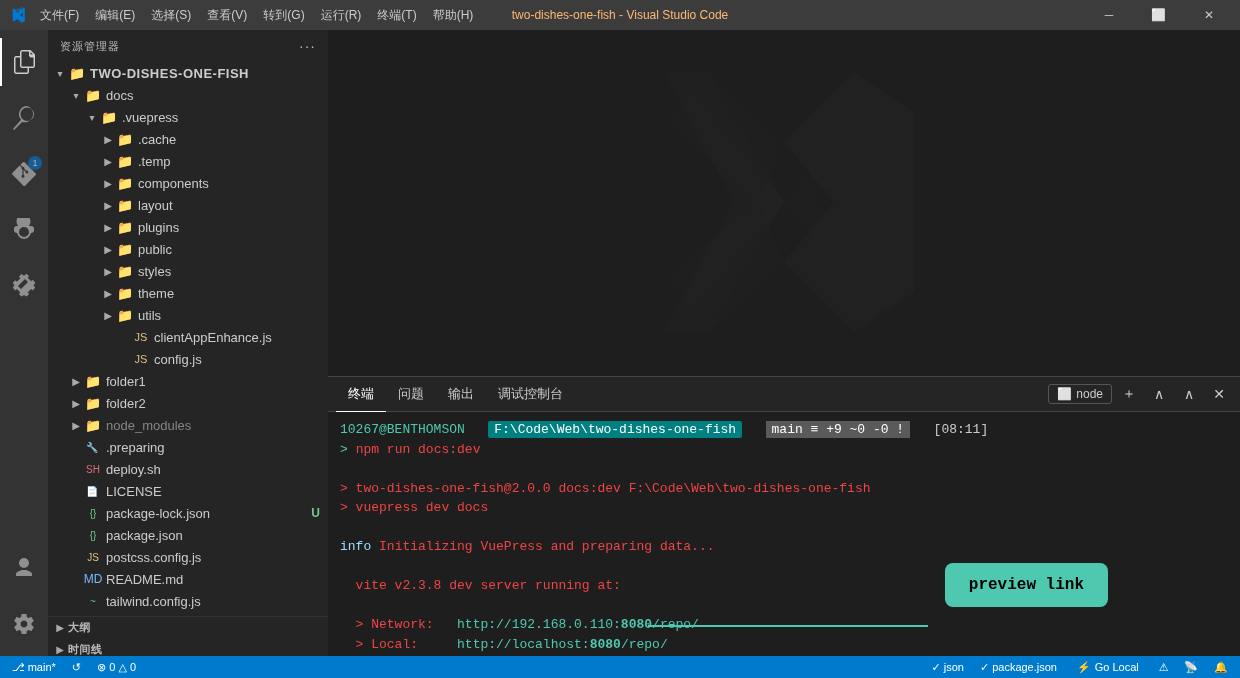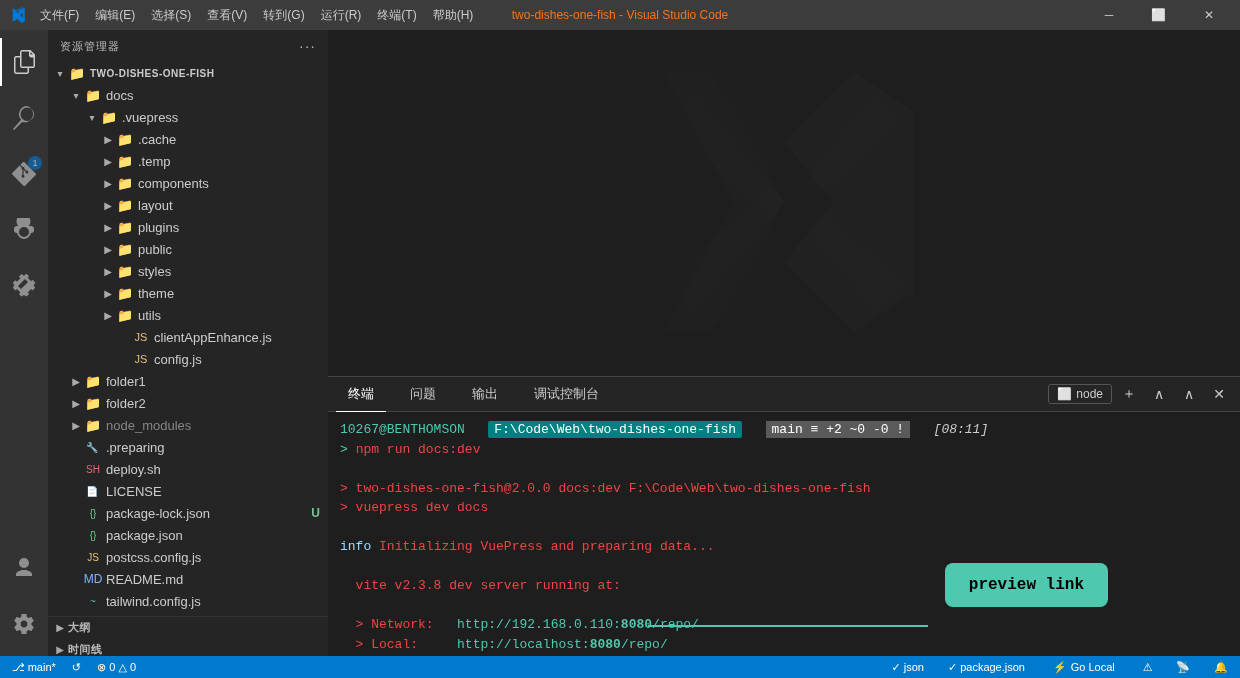--- a/index.html
+++ b/index.html
@@ -39,21 +39,21 @@
     .title-bar-menu span {
       color: #ccc;
       font-size: 12px;
       padding: 2px 6px;
       cursor: pointer;
     }
     .title-bar-center {
       position: absolute;
       left: 50%;
       transform: translateX(-50%);
-      color: #f97316;
+      color: #fdba74;
       font-size: 12px;
     }
     .title-bar-right {
       display: flex;
       gap: 4px;
     }
     .title-btn {
       width: 46px;
       height: 30px;
       display: flex;
@@ -237,21 +237,21 @@
       flex-direction: column;
       flex-shrink: 0;
     }
     .terminal-tabs {
       display: flex;
       align-items: center;
       height: 35px;
       background: #252526;
       border-bottom: 1px solid #444;
       padding: 0 8px;
-      gap: 12px;
+      gap: 0;
     }
     .terminal-tab {
       padding: 0 12px;
       height: 35px;
       display: flex;
       align-items: center;
       cursor: pointer;
       font-size: 13px;
       color: #ccc;
       border-bottom: 1px solid transparent;
@@ -296,21 +296,21 @@
       overflow-y: auto;
       line-height: 1.5;
       position: relative;
     }
     .terminal-body::-webkit-scrollbar { width: 4px; }
     .terminal-body::-webkit-scrollbar-thumb { background: #424242; }
 
     .t-prompt { color: #4ec9b0; }
     .t-path { background: #008080; color: #fff; padding: 1px 6px; border-radius: 2px; }
     .t-branch { background: #5a5a5a; color: #fff; padding: 1px 6px; }
-    .t-time { color: #ccc; font-style: italic; }
+    .t-time { color: #ccc; }
     .t-cmd { color: #ef4444; }
     .t-info { color: #9cdcfe; }
     .t-url { color: #4ec9b0; }
     .t-arrow { color: #4ec9b0; }
 
     
     .preview-tooltip {
       position: absolute;
       right: 120px;
       bottom: 28px;
@@ -329,21 +329,21 @@
       background: #007acc;
       display: flex;
       align-items: center;
       justify-content: space-between;
       padding: 0 8px;
       font-size: 11px;
       color: #fff;
       flex-shrink: 0;
     }
     .status-left { display: flex; align-items: center; gap: 8px; }
-    .status-right { display: flex; align-items: center; gap: 16px; }
+    .status-right { display: flex; align-items: center; gap: 8px; }
     .status-item {
       display: flex;
       align-items: center;
       gap: 3px;
       padding: 0 4px;
       height: 22px;
       cursor: pointer;
     }
     .status-go-live {
       background: transparent;
@@ -431,21 +431,21 @@
     <div class="sidebar">
       <div class="sidebar-header">
         <span>资源管理器</span>
         <span class="sidebar-header-dots">···</span>
       </div>
       <div class="file-tree">
 
         <div class="tree-item" style="padding-left:4px">
           <div class="tree-arrow">▾</div>
           <div class="tree-icon folder-blue">📁</div>
-          <span class="tree-label" style="font-weight:bold; color:#ccc; font-size:10px; letter-spacing:0.5px">TWO-DISHES-ONE-FISH</span>
+          <span class="tree-label" style="font-weight:bold; color:#ccc; font-size:13px; letter-spacing:0.5px">TWO-DISHES-ONE-FISH</span>
         </div>
 
         <div class="tree-item" style="padding-left:20px">
           <div class="tree-arrow">▾</div>
           <div class="tree-icon folder-blue">📁</div>
           <span class="tree-label">docs</span>
         </div>
 
         <div class="tree-item" style="padding-left:36px">
           <div class="tree-arrow">▾</div>
@@ -637,21 +637,21 @@
             <div class="terminal-icon-btn">✕</div>
           </div>
         </div>
         <div class="terminal-body">
           
           <div>
             <span class="t-prompt">10267@BENTHOMSON</span>
             <span>&nbsp;</span>
             <span class="t-path">F:\Code\Web\two-dishes-one-fish</span>
             <span>&nbsp;</span>
-            <span class="t-branch">main ≡ +2 ~0 -0 !</span>
+            <span class="t-branch">main ≡ +9 ~0 -0 !</span>
             <span>&nbsp;</span>
             <span class="t-time">[08:11]</span>
           </div>
           <div>
             <span class="t-arrow">&gt;</span>
             <span class="t-cmd"> npm run docs:dev</span>
           </div>
           <br>
           <div>
             <span class="t-cmd">&gt; two-dishes-one-fish@2.0.0 docs:dev F:\Code\Web\two-dishes-one-fish</span>

